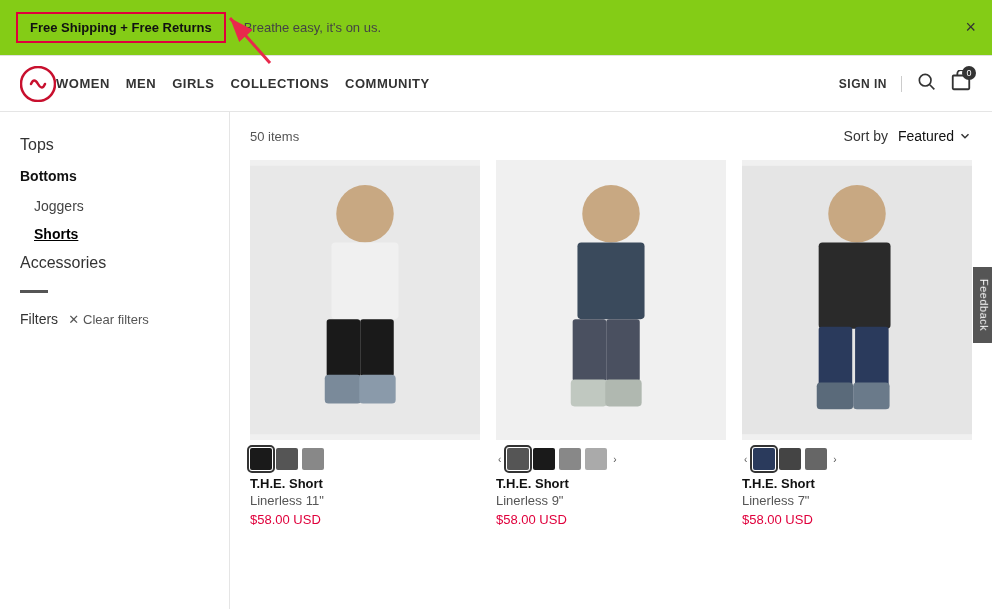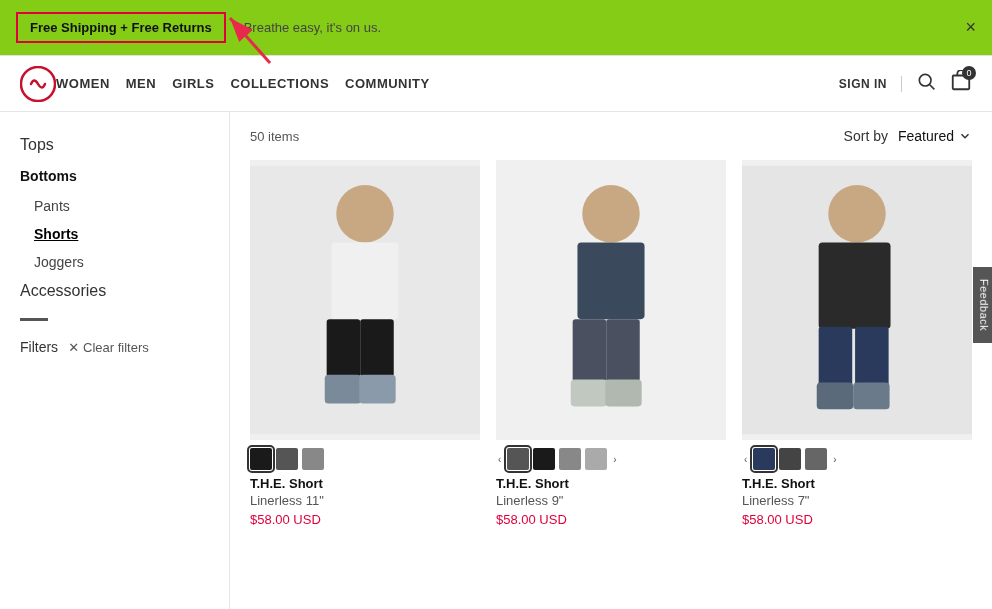--- a/index.html
+++ b/index.html
@@ -332,23 +332,22 @@
     </span>
   </div>
 </nav>
 
 <div class="main-layout">
 
   <aside class="sidebar">
 
     <div class="sidebar-nav-item">Tops</div>
     <div class="sidebar-section-label">Bottoms</div>
-    <div class="sidebar-sub-item">Pants</div>
+    <div class="sidebar-sub-item">Joggers</div>
     <div class="sidebar-sub-item active">Shorts</div>
-    <div class="sidebar-sub-item">Joggers</div>
     <div class="sidebar-nav-item">Accessories</div>
 
     <div class="sidebar-divider"></div>
 
     <div class="sidebar-filters-row">
       <span class="filters-label">Filters</span>
       <span class="clear-filters">
         <span>✕</span>
         <span>Clear filters</span>
       </span>

